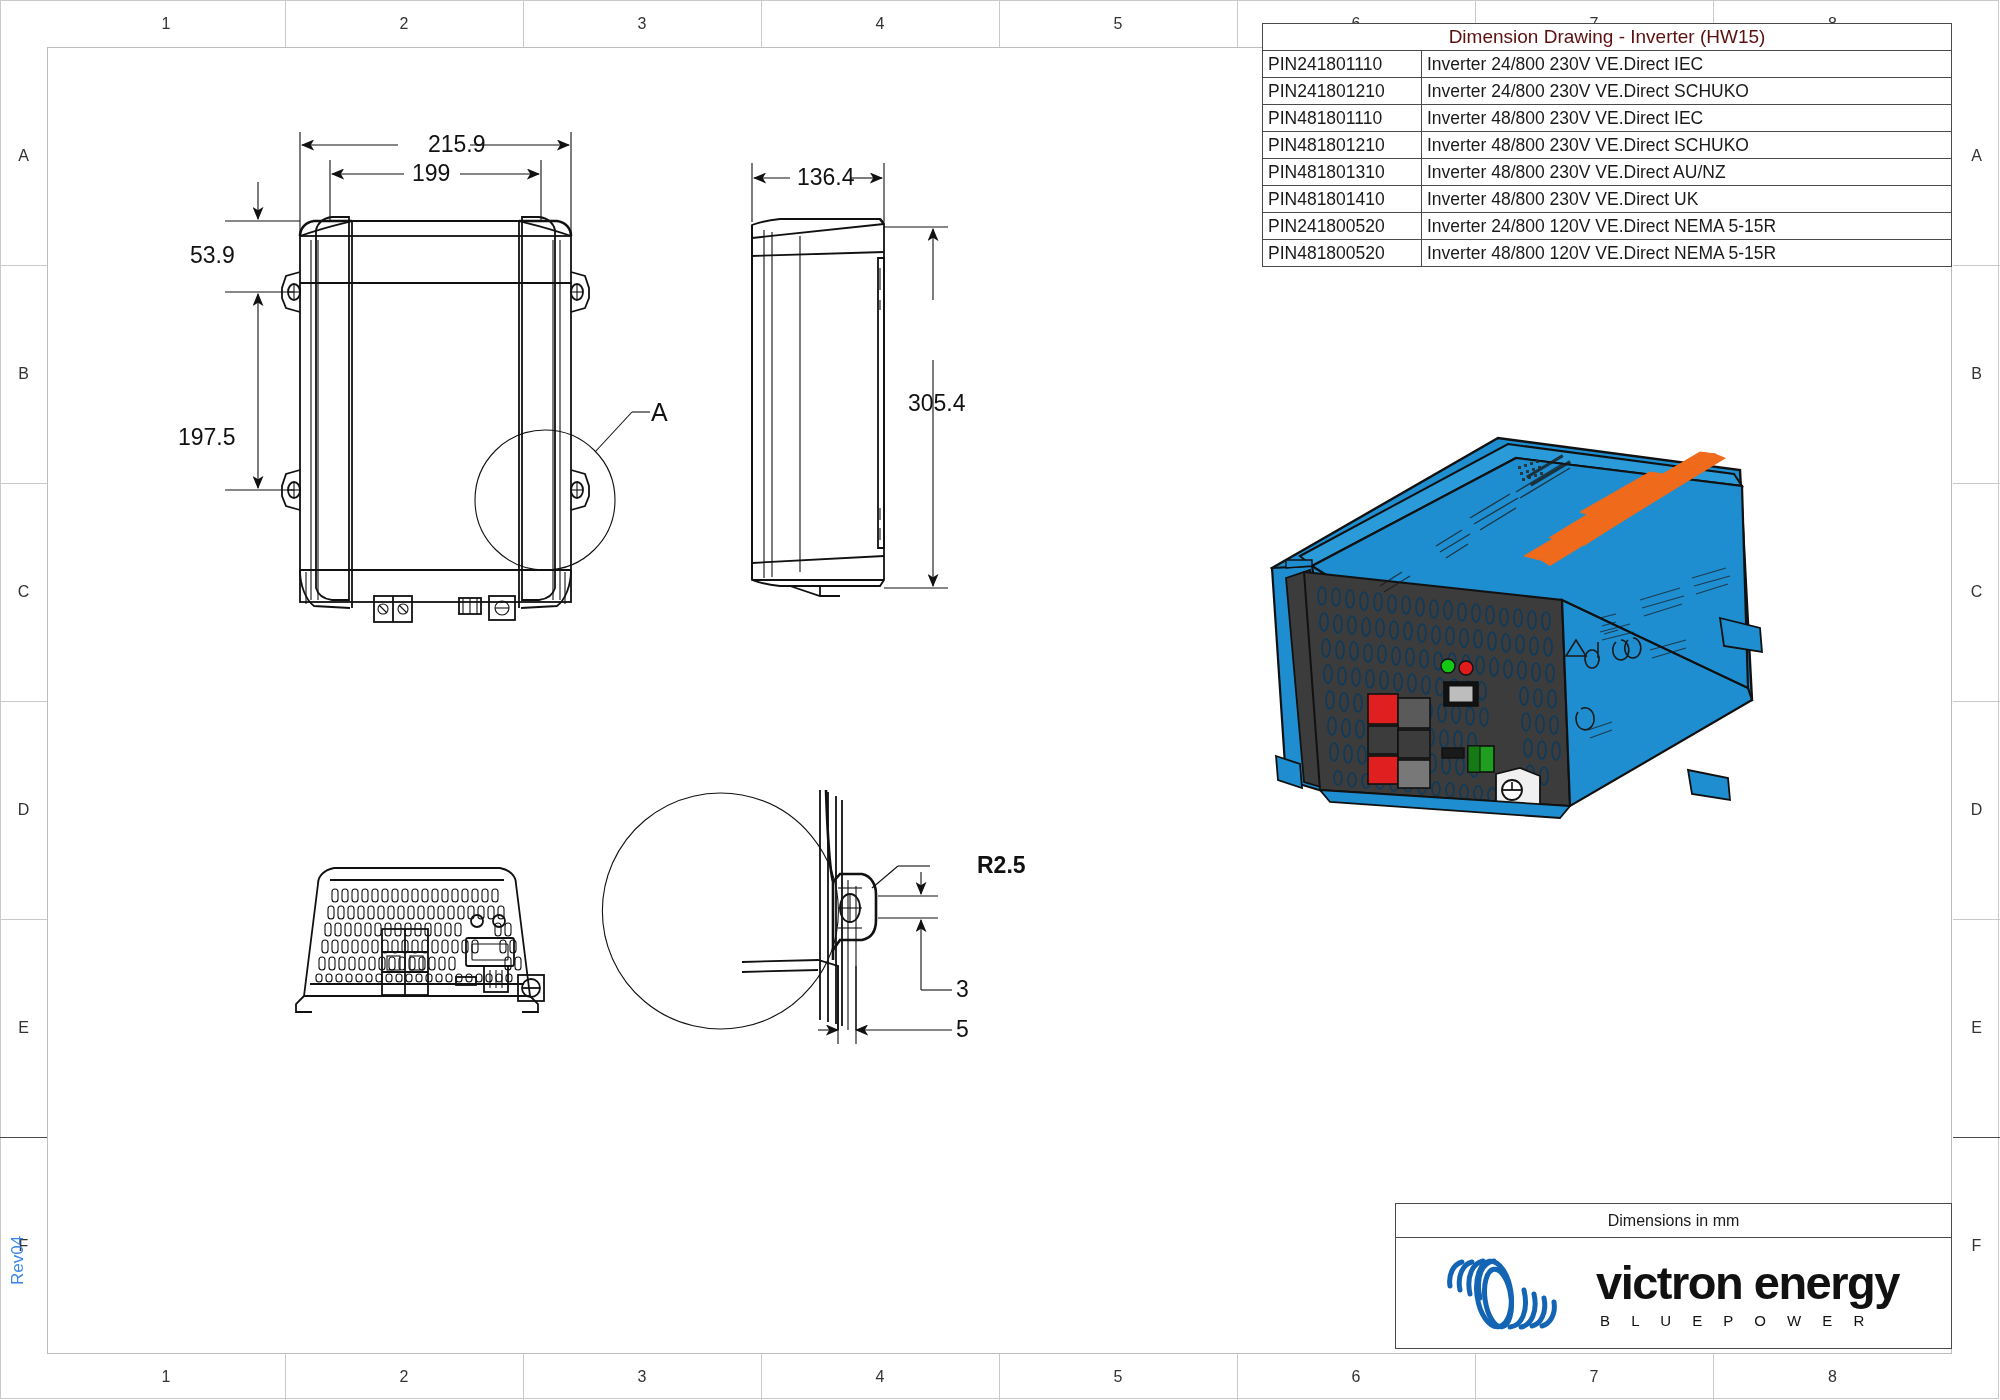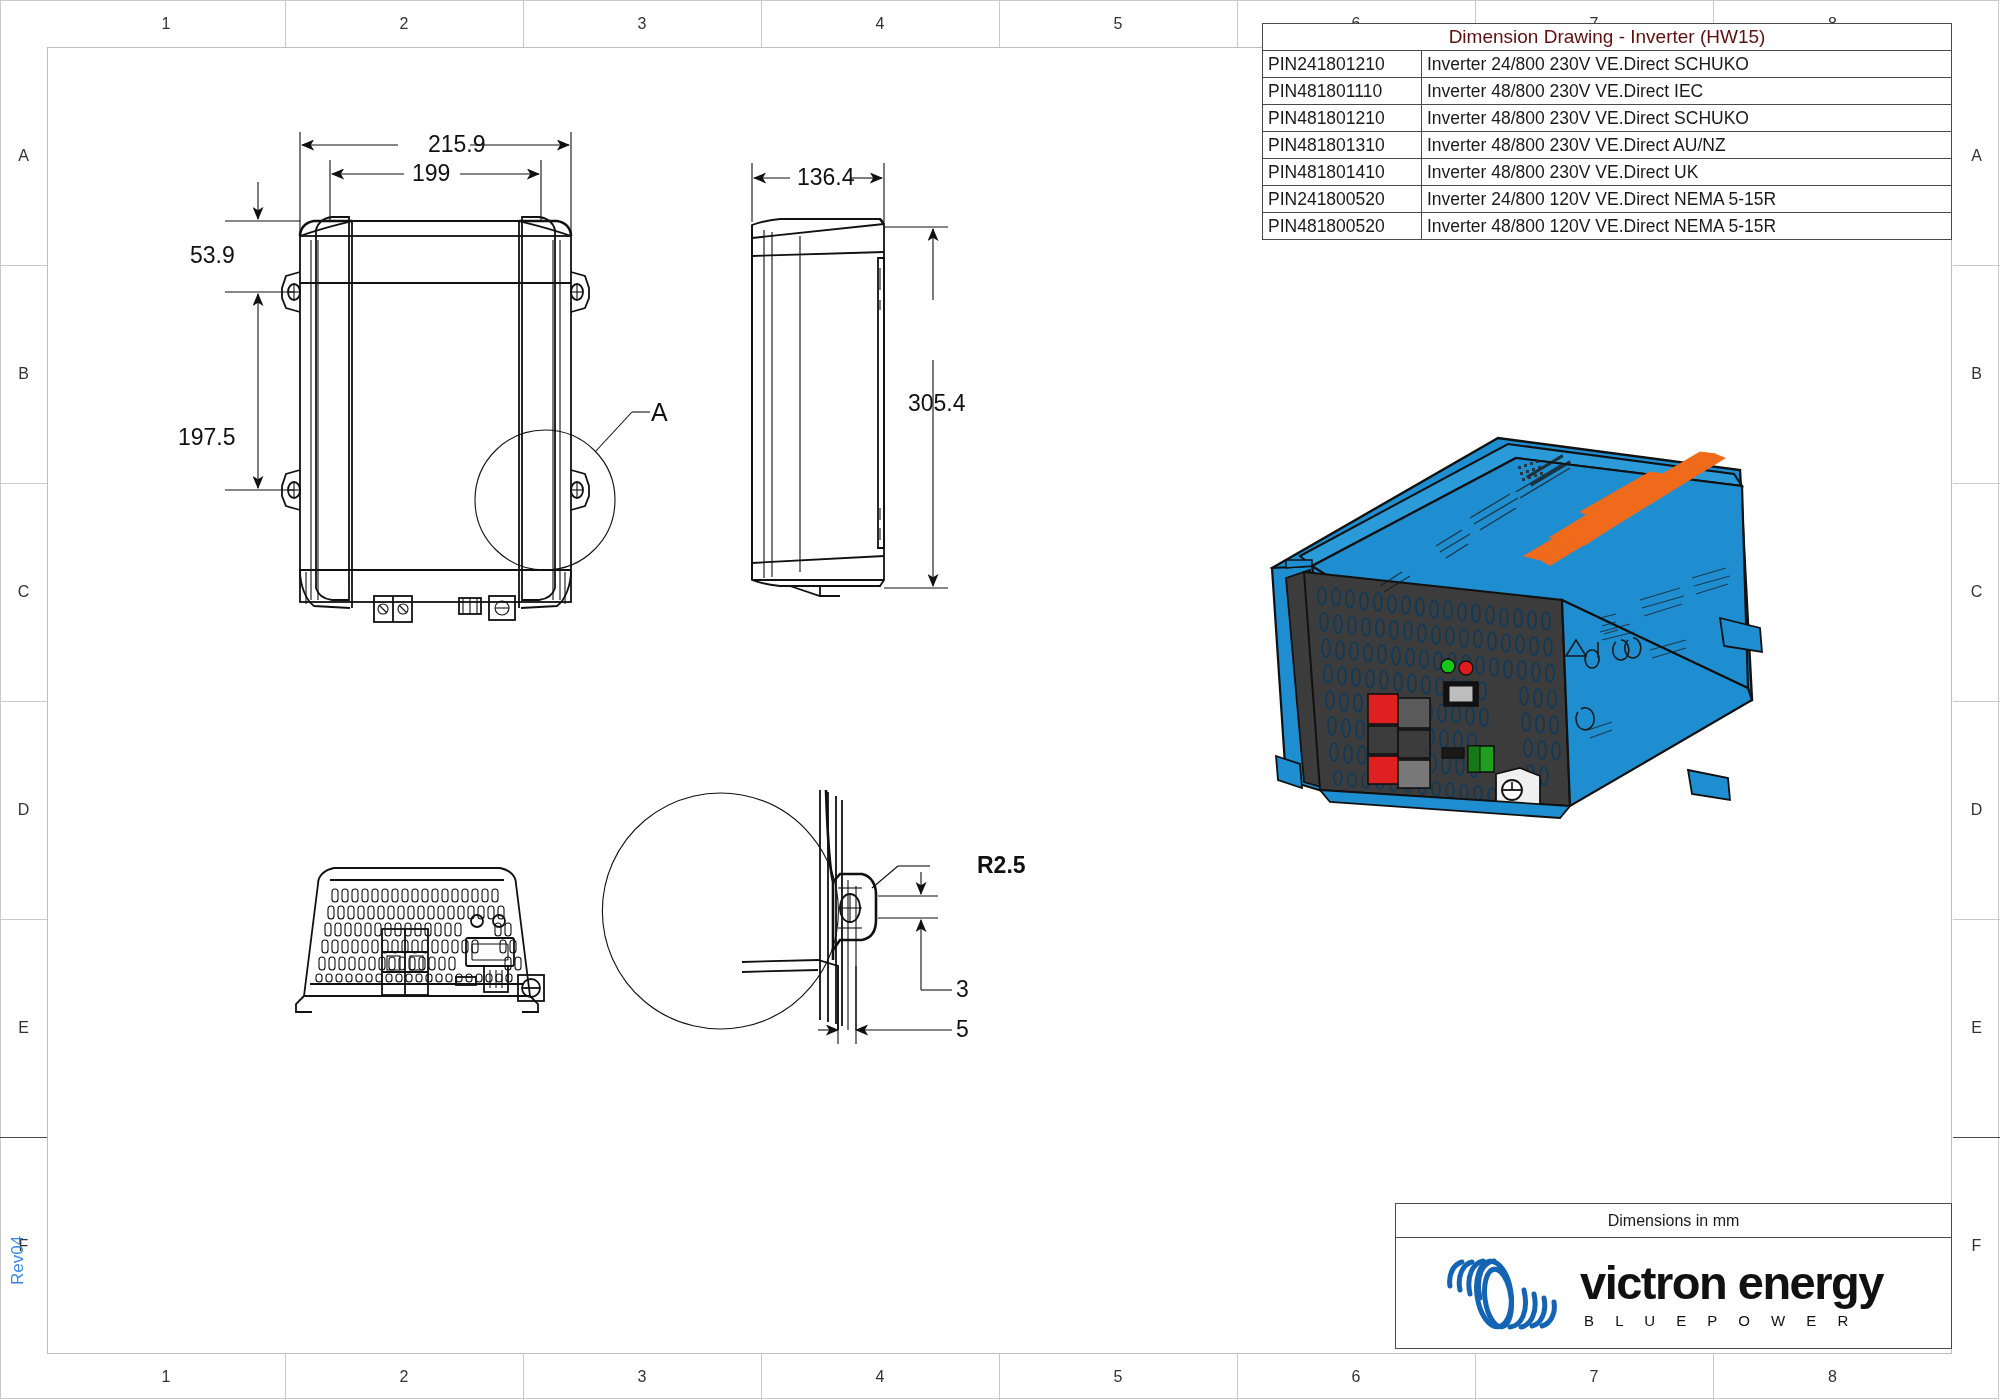--- a/index.html
+++ b/index.html
@@ -53,21 +53,21 @@
   #parts-table .pn{width:148px;text-align:left;}
 
   
   #title-block{position:absolute;left:1395px;top:1203px;
     width:557px;height:146px;border:1px solid #4a4a4a;
     box-sizing:border-box;background:#fff;}
   #title-units{height:33px;border-bottom:1px solid #4a4a4a;
     display:flex;align-items:center;justify-content:center;
     font-size:16px;color:#1a1a1a;}
   #logo-area{height:112px;display:flex;align-items:center;
-    padding-left:40px;gap:12px;}
+    padding-left:40px;gap:28px;}
   #logo-mark{width:132px;height:96px;flex:none;}
   #logo-words{display:flex;flex-direction:column;justify-content:center;}
   #logo-name{font-size:47px;font-weight:bold;letter-spacing:-1.5px;
     line-height:1;color:#111;}
   #logo-tag{font-size:15px;letter-spacing:8.5px;color:#111;
     margin-top:6px;padding-left:4px;}
 
   
   .dim{position:absolute;font-size:23px;color:#111;white-space:nowrap;}
   .callout{position:absolute;font-size:25px;color:#111;}
@@ -769,20 +769,24 @@
   <div class="dim" style="left:977px;top:852px;font-weight:bold;">R2.5</div>
   <div class="dim" style="left:956px;top:976px;">3</div>
   <div class="dim" style="left:956px;top:1016px;">5</div>
 
   <table id="parts-table">
     <tbody>
       <tr>
         <td class="thead-cell" colspan="2">Dimension Drawing - Inverter (HW15)</td>
       </tr>
       <tr>
+        <td class="pn">PIN241801110</td>
+        <td>Inverter 24/800 230V VE.Direct IEC</td>
+      </tr>
+      <tr>
         <td class="pn">PIN241801210</td>
         <td>Inverter 24/800 230V VE.Direct SCHUKO</td>
       </tr>
       <tr>
         <td class="pn">PIN481801110</td>
         <td>Inverter 48/800 230V VE.Direct IEC</td>
       </tr>
       <tr>
         <td class="pn">PIN481801210</td>
         <td>Inverter 48/800 230V VE.Direct SCHUKO</td>

